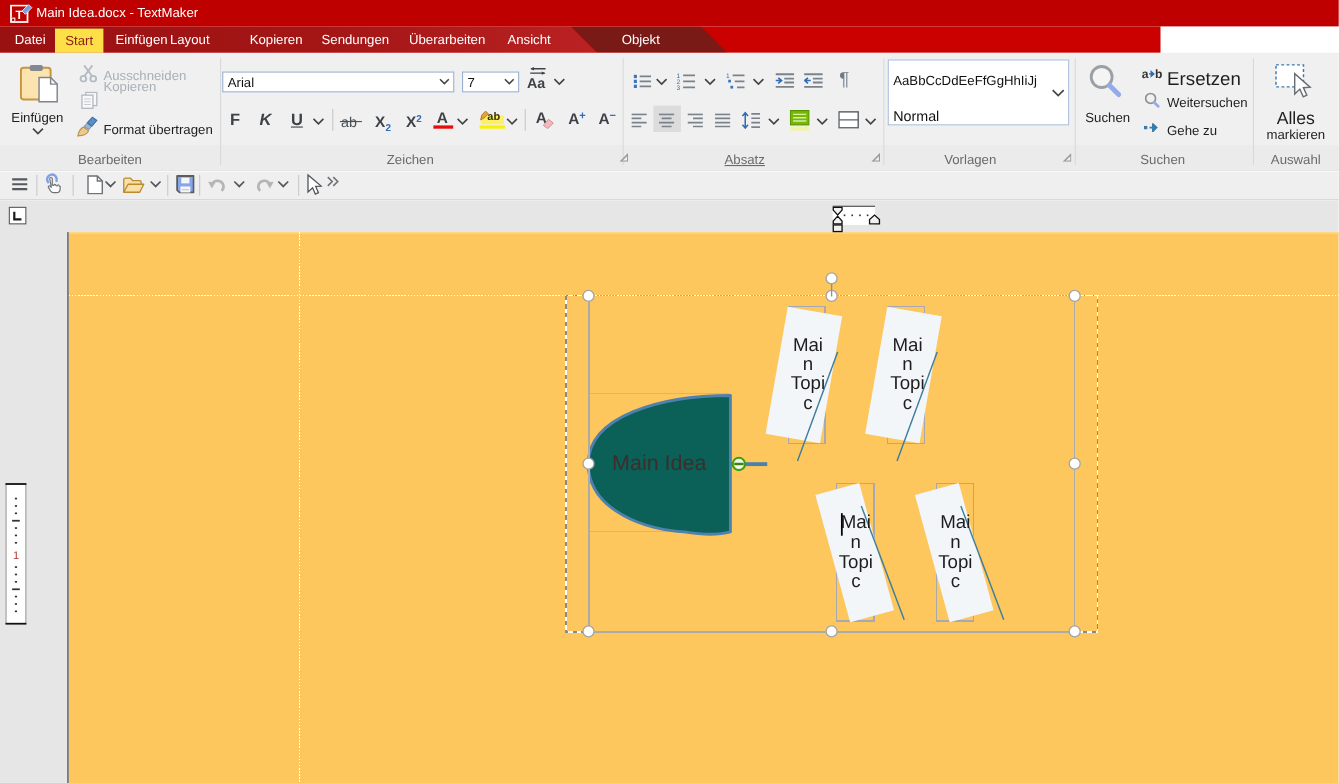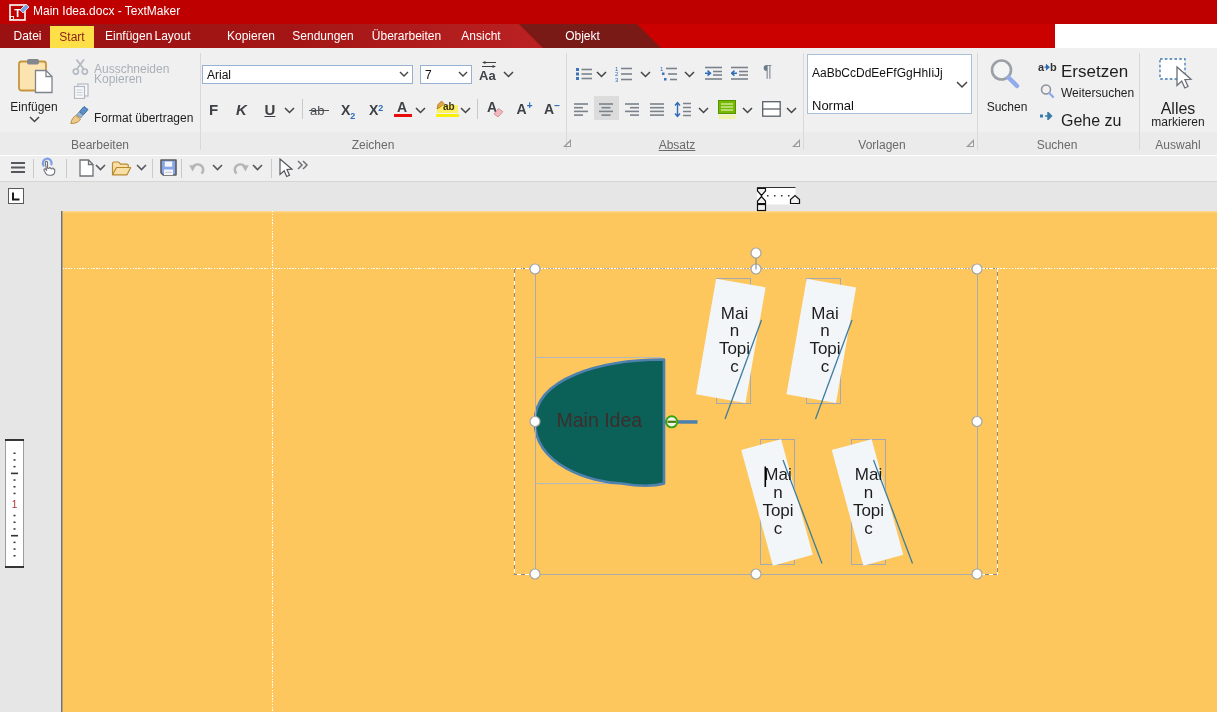--- a/index.html
+++ b/index.html
@@ -312,21 +312,21 @@
     <div class="abs" style="left:1061px;top:13.5px;font-size:17px;color:#1e1e1e">Ersetzen</div>
     <svg class="abs" style="left:1040px;top:36px" width="15" height="14" viewBox="0 0 15 14">
       <circle cx="6" cy="5.5" r="4.5" fill="none" stroke="#8b9198" stroke-width="1.5"></circle>
       <line x1="9.2" y1="9" x2="13" y2="12.8" stroke="#92abec" stroke-width="2.4" stroke-linecap="round"></line>
     </svg>
     <div class="abs" style="left:1061px;top:37.5px;font-size:12px;color:#1e1e1e">Weitersuchen</div>
     <svg class="abs" style="left:1040px;top:64px" width="14" height="8" viewBox="0 0 14 8">
       <rect x="0" y="2.5" width="3" height="3" fill="#3a7ca8"></rect>
       <path d="M5 4 L10 4 M8 0.5 L11.5 4 L8 7.5 Z" fill="#3a7ca8" stroke="#3a7ca8" stroke-width="1.5"></path>
     </svg>
-    <div class="abs" style="left:1061px;top:63.5px;font-size:16px;color:#1e1e1e">Gehe zu</div>
+    <div class="abs" style="left:1061px;top:63.5px;font-size:12px;color:#1e1e1e">Gehe zu</div>
 
     <svg class="abs" style="left:1159px;top:10px" width="36" height="34" viewBox="0 0 36 34">
       <rect x="1" y="1" width="25" height="20" fill="#fff" stroke="#3b78b0" stroke-width="1.3" stroke-dasharray="2.6 2.2"></rect>
       <path d="M18 9 L18 27.5 L22.7 23 L25.8 30 L29 28.5 L25.9 21.7 L32 21.3 Z" fill="#fff" stroke="#6a6f75" stroke-width="1.3"></path>
     </svg>
     <div class="abs" style="left:1140px;top:52px;width:76px;text-align:center;font-size:16px;color:#1e1e1e">Alles</div>
     <div class="abs" style="left:1140px;top:66.5px;width:76px;text-align:center;font-size:12px;color:#1e1e1e">markieren</div>
 
     <svg class="abs" style="left:563px;top:91px" width="8" height="8" viewBox="0 0 8 8">
         <path d="M8 0 L8 8 L0 8 Z" fill="#9a9a9a"></path>

